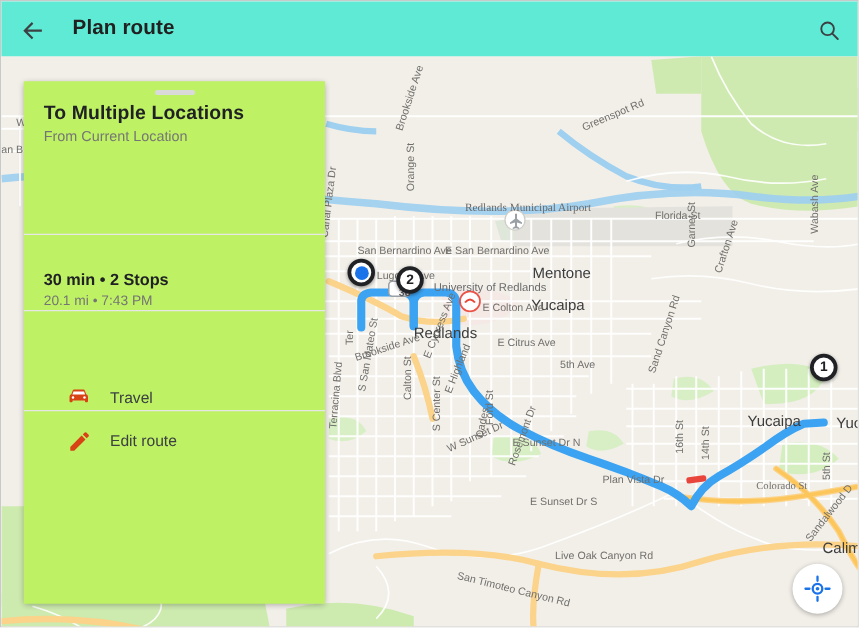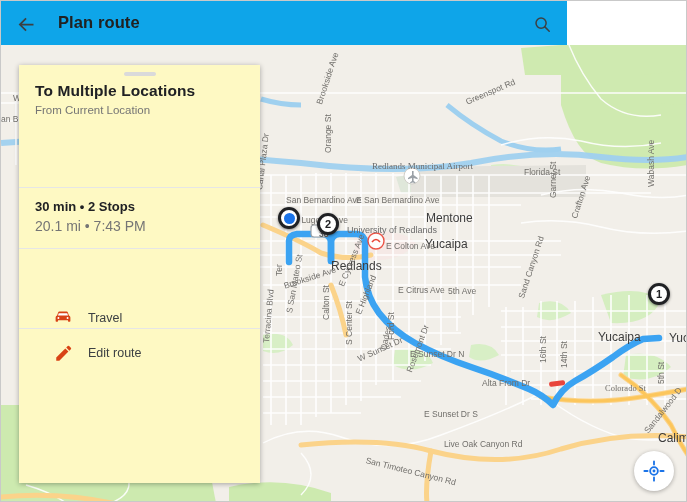--- a/index.html
+++ b/index.html
@@ -14,22 +14,22 @@
     position: relative;
     width: 687px; height: 502px;
     border: 1px solid #c9c9c9;
     overflow: hidden;
     background: #ffffff;
   }
 
   
   #appbar {
     position: absolute; left: 0; top: 0;
-    width: 566px; height: 44px;
-    background: #0ea5e9;
+    width: 687px; height: 44px;
+    background: #5eead4;
     z-index: 40;
   }
   #back-btn {
     position: absolute; left: 12px; top: 10px;
     width: 26px; height: 26px;
     display: flex; align-items: center; justify-content: center;
     cursor: pointer;
   }
   #appbar-title {
     position: absolute; left: 57px; top: 12px;
@@ -95,21 +95,21 @@
     display: flex; align-items: center; justify-content: center;
     cursor: pointer;
     z-index: 30;
   }
 
   
   #panel {
     position: absolute;
     left: 18px; top: 64px;
     width: 241px; height: 418px;
-    background: #fef9c3;
+    background: #bef264;
     box-shadow: 0 1px 5px rgba(0,0,0,.32);
     z-index: 35;
     overflow: hidden;
   }
   #drag-handle {
     position: absolute; left: 50%; top: 7px;
     transform: translateX(-50%);
     width: 32px; height: 3.5px; border-radius: 2px;
     background: #dadada;
     cursor: grab;
@@ -123,29 +123,29 @@
     margin: 0 0 4px 0; letter-spacing: .1px;
   }
   #dest-sub {
     font-size: 11.5px; color: #757575; margin: 0;
   }
   .divider {
     position: absolute; left: 0; width: 241px; height: 1px;
     background: #e6e6e6;
   }
   #summary-row {
-    position: absolute; left: 0; top: 122px; width: 200px; height: 60px;
+    position: absolute; left: 0; top: 139px; width: 200px; height: 60px;
   }
   #summary-main {
     position: absolute; left: 16px; top: 12px;
     font-size: 13px; font-weight: bold; color: #202124;
   }
   #summary-sub {
     position: absolute; left: 16px; top: 31px;
-    font-size: 14px; color: #757575;
+    font-size: 11px; color: #757575;
   }
   #go-button {
     position: absolute; right: 15px; top: 8px;
     width: 62px; height: 35px;
     background: #4CAF50; color: #ffffff;
     border: none; border-radius: 3px;
     font-family: "Liberation Sans", sans-serif;
     font-size: 11.5px; font-weight: bold; letter-spacing: .6px;
     cursor: pointer;
   }
@@ -326,43 +326,43 @@
         <div class="maplabel lbl-street" style="left: 355px; top: 150px;">E San Bernardino Ave</div>
         <div class="maplabel lbl-street" style="left: 650px; top: 137px; transform: rotate(-90deg); transform-origin: left center;">Wabash Ave</div>
         <div class="maplabel lbl-city" style="left: 425px; top: 166px;">Mentone</div>
         <div class="maplabel lbl-street" style="left: 290px; top: 170px;">W Lugonia Ave</div>
         <div class="maplabel lbl-street" style="left: 258px; top: 140px; transform: rotate(-83deg); transform-origin: left center;">Canal Plaza Dr</div>
         <div class="maplabel lbl-poi" style="left: 346px; top: 180px;">University of Redlands</div>
         <div class="maplabel lbl-city" style="left: 424px; top: 192px;">Yucaipa</div>
         <div class="maplabel lbl-street" style="left: 573px; top: 168px; transform: rotate(-72deg); transform-origin: left center;">Crafton Ave</div>
         <div class="maplabel lbl-street" style="left: 385px; top: 196px;">E Colton Ave</div>
         <div class="maplabel lbl-city" style="left: 330px; top: 214px;">Redlands</div>
-        <div class="maplabel lbl-street" style="left: 397px; top: 240px;">E Citrus Ave</div>
+        <div class="maplabel lbl-street" style="left: 397px; top: 224px;">E Citrus Ave</div>
         <div class="maplabel lbl-street" style="left: 447px; top: 241px;">5th Ave</div>
         <div class="maplabel lbl-street" style="left: 278px; top: 226px; transform: rotate(-90deg); transform-origin: left center;">Ter</div>
         <div class="maplabel lbl-street" style="left: 283px; top: 236px; transform: rotate(-18deg); transform-origin: left center;">Brookside Ave</div>
         <div class="maplabel lbl-street" style="left: 340px; top: 236px; transform: rotate(-68deg); transform-origin: left center;">E Cypress Ave</div>
         <div class="maplabel lbl-street" style="left: 520px; top: 248px; transform: rotate(-72deg); transform-origin: left center;">Sand Canyon Rd</div>
         <div class="maplabel lbl-street" style="left: 288px; top: 263px; transform: rotate(-80deg); transform-origin: left center;">S San Mateo St</div>
         <div class="maplabel lbl-street" style="left: 325px; top: 270px; transform: rotate(-90deg); transform-origin: left center;">Calton St</div>
         <div class="maplabel lbl-street" style="left: 357px; top: 264px; transform: rotate(-68deg); transform-origin: left center;">E Highland</div>
         <div class="maplabel lbl-city" style="left: 597px; top: 285px;">Yucaipa</div>
         <div class="maplabel lbl-city" style="left: 668px; top: 286px;">Yucaip</div>
         <div class="maplabel lbl-street" style="left: 265px; top: 293px; transform: rotate(-85deg); transform-origin: left center;">Terracina Blvd</div>
         <div class="maplabel lbl-street" style="left: 348px; top: 295px; transform: rotate(-90deg); transform-origin: left center;">S Center St</div>
         <div class="maplabel lbl-street" style="left: 382px; top: 300px; transform: rotate(-78deg); transform-origin: left center;">Dades</div>
         <div class="maplabel lbl-street" style="left: 390px; top: 290px; transform: rotate(-90deg); transform-origin: left center;">Ford St</div>
         <div class="maplabel lbl-street" style="left: 357px; top: 309px; transform: rotate(-24deg); transform-origin: left center;">W Sunset Dr</div>
         <div class="maplabel lbl-street" style="left: 409px; top: 304px;">E Sunset Dr N</div>
         <div class="maplabel lbl-street" style="left: 408px; top: 322px; transform: rotate(-70deg); transform-origin: left center;">Rosemont Dr</div>
         <div class="maplabel lbl-street" style="left: 542px; top: 313px; transform: rotate(-90deg); transform-origin: left center;">16th St</div>
         <div class="maplabel lbl-street" style="left: 563px; top: 318px; transform: rotate(-90deg); transform-origin: left center;">14th St</div>
-        <div class="maplabel lbl-street" style="left: 481px; top: 333px;">Alta From Dr</div>
+        <div class="maplabel lbl-street" style="left: 481px; top: 333px;">Plan Vista Dr</div>
         <div class="maplabel lbl-street" style="left: 604px; top: 338px; font-family: Liberation Serif, serif;">Colorado St</div>
-        <div class="maplabel lbl-street" style="left: 423px; top: 364px;">E Sunset Dr S</div>
+        <div class="maplabel lbl-street" style="left: 423px; top: 351px;">E Sunset Dr S</div>
         <div class="maplabel lbl-street" style="left: 660px; top: 334px; transform: rotate(-90deg); transform-origin: left center;">5th St</div>
         <div class="maplabel lbl-street" style="left: 443px; top: 394px;">Live Oak Canyon Rd</div>
         <div class="maplabel lbl-street" style="left: 365px; top: 410px; transform: rotate(14deg); transform-origin: left center;">San Timoteo Canyon Rd</div>
         <div class="maplabel lbl-street" style="left: 645px; top: 382px; transform: rotate(-52deg); transform-origin: left center;">Sandalwood D</div>
         <div class="maplabel lbl-city" style="left: 657px; top: 386px;">Calim</div>
         <div class="maplabel lbl-street" style="left: 318px; top: 184px; font-size: 8.5px; color: rgb(95, 99, 104); font-weight: bold;">38</div>
       </div>
 
     <div id="map-markers">
         <div class="marker origin" style="left: 277px; top: 162px;">

